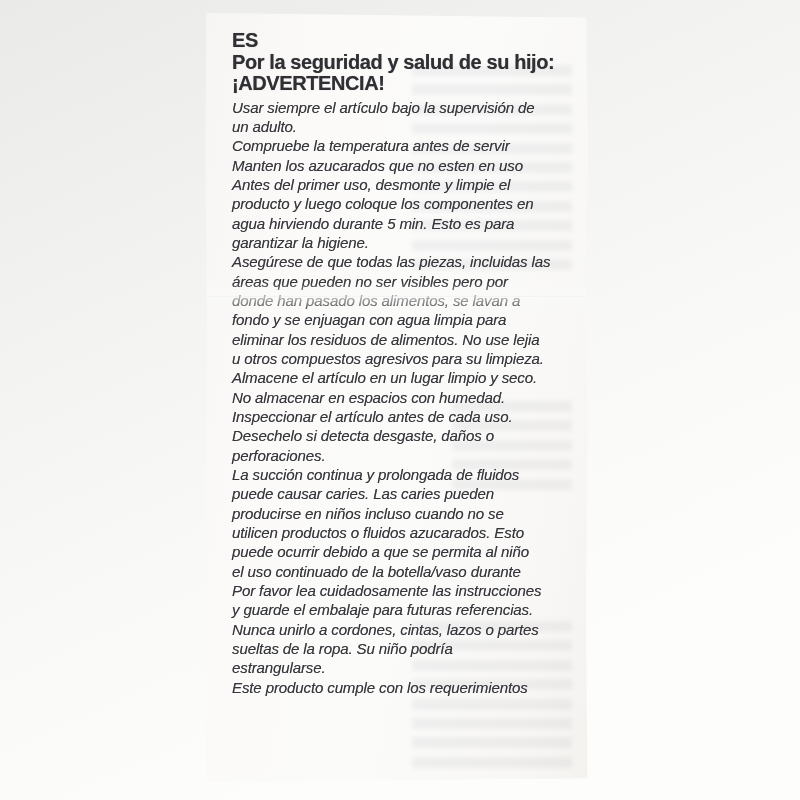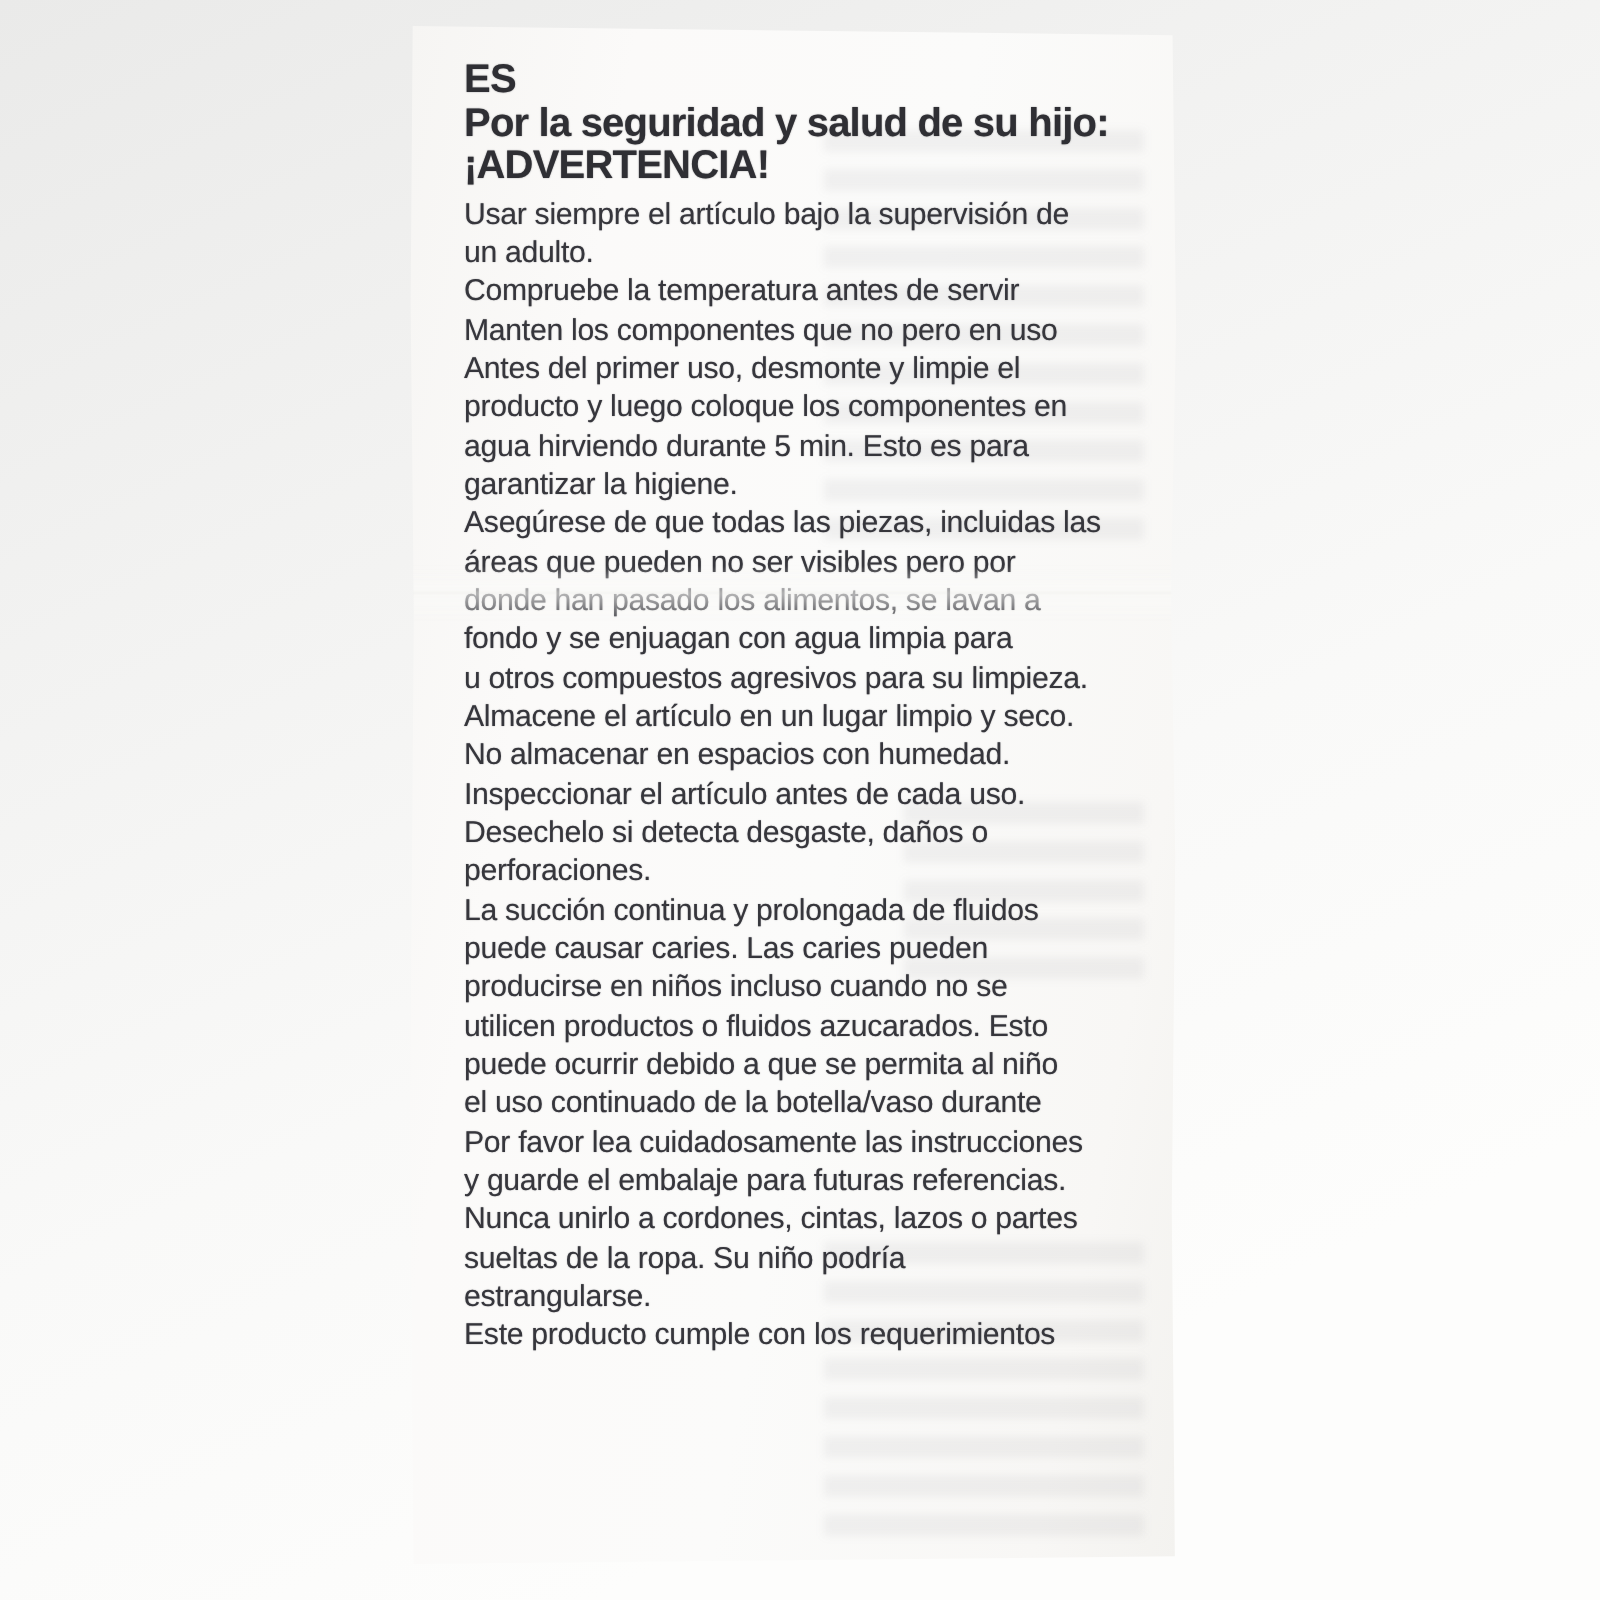--- a/index.html
+++ b/index.html
@@ -61,20 +61,21 @@
   }
   .body {
     margin-top: 3px;
   }
   .line {
     font-size: 15.1px;
     line-height: 19.35px;
     letter-spacing: -0.15px;
     white-space: nowrap;
     text-shadow: 0 0 0.6px rgba(54,54,61,0.55);
+    font-style: italic;
   }
   .crease {
     position: absolute;
     left: 0;
     right: 0;
     top: 270px;
     height: 27px;
     z-index: 3;
     pointer-events: none;
     background: linear-gradient(
@@ -106,29 +107,30 @@
     <div class="ghost ghost-b"></div>
     <div class="ghost ghost-c"></div>
     <div class="content">
       <div class="lang">ES</div>
       <div class="heading">Por la seguridad y salud de su hijo:</div>
       <div class="heading">¡ADVERTENCIA!</div>
       <div class="body" id="body-lines">
           <div class="line">Usar siempre el artículo bajo la supervisión de</div>
           <div class="line">un adulto.</div>
           <div class="line">Compruebe la temperatura antes de servir</div>
-          <div class="line">Manten los componentes que no pero en uso</div>
+          <div class="line">Manten los azucarados que no esten en uso</div>
           <div class="line">Antes del primer uso, desmonte y limpie el</div>
           <div class="line">producto y luego coloque los componentes en</div>
           <div class="line">agua hirviendo durante 5 min. Esto es para</div>
           <div class="line">garantizar la higiene.</div>
           <div class="line">Asegúrese de que todas las piezas, incluidas las</div>
           <div class="line">áreas que pueden no ser visibles pero por</div>
           <div class="line">donde han pasado los alimentos, se lavan a</div>
           <div class="line">fondo y se enjuagan con agua limpia para</div>
+          <div class="line">eliminar los residuos de alimentos. No use lejia</div>
           <div class="line">u otros compuestos agresivos para su limpieza.</div>
           <div class="line">Almacene el artículo en un lugar limpio y seco.</div>
           <div class="line">No almacenar en espacios con humedad.</div>
           <div class="line">Inspeccionar el artículo antes de cada uso.</div>
           <div class="line">Desechelo si detecta desgaste, daños o</div>
           <div class="line">perforaciones.</div>
           <div class="line">La succión continua y prolongada de fluidos</div>
           <div class="line">puede causar caries. Las caries pueden</div>
           <div class="line">producirse en niños incluso cuando no se</div>
           <div class="line">utilicen productos o fluidos azucarados. Esto</div>

